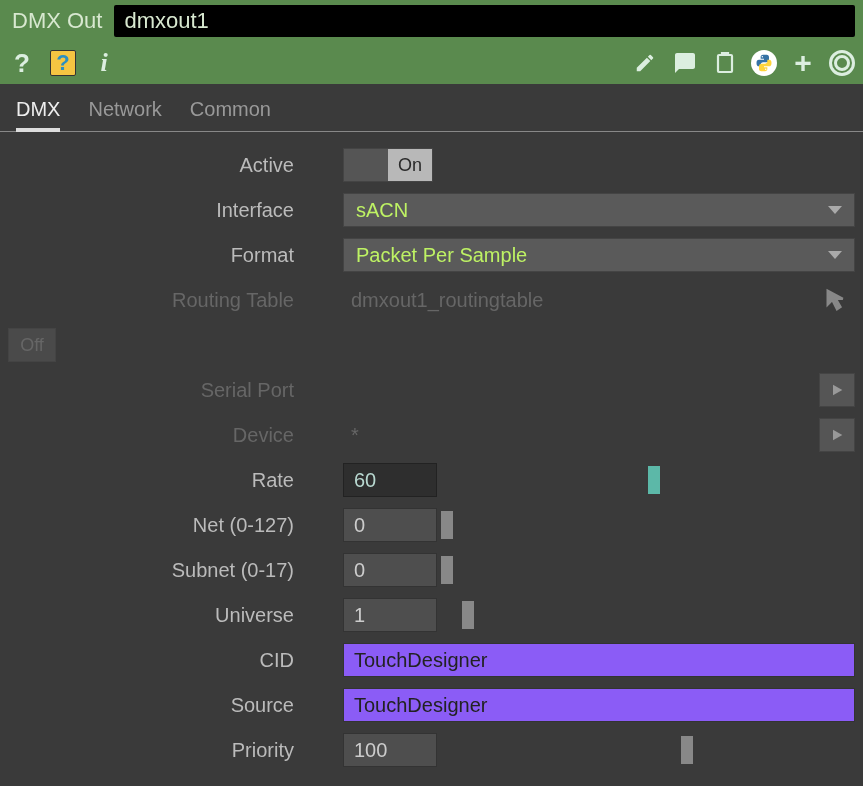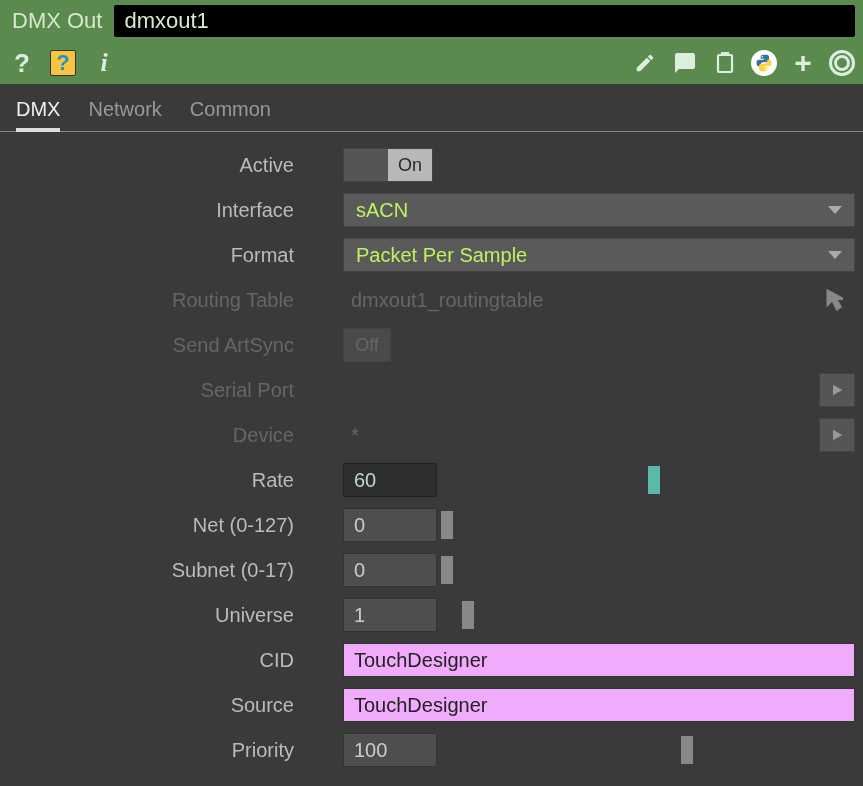--- a/index.html
+++ b/index.html
@@ -43,21 +43,21 @@
   .arrow-btn { width:36px; height:34px; background:#555; display:flex; align-items:center; justify-content:center; color:#888; border:1px solid #444;}
   .arrow-btn svg { width:16px; height:16px; fill:#999;}
   .cursor-arrow { width:36px; height:34px; display:flex; align-items:center; justify-content:center; color:#888; font-size:26px; font-style:italic;}
   
   .num-input { width:94px; height:34px; background:#2e2e2e; color:#b8d8d0; display:flex; align-items:center; padding:0 10px; font-size:20px; border:1px solid #222;}
   .num-input.light { background:#4e4e4e; color:#ccc; border:1px solid #333;}
   .slider-track { flex:1; height:34px; position:relative; display:flex; align-items:center;}
   .slider-thumb { position:absolute; width:12px; height:28px; background:#888; top:3px;}
   .slider-thumb.teal { background:#5cb8a8;}
   
-  .text-input-light { flex:1; height:34px; background:#f0abfc; color:#222; display:flex; align-items:center; padding:0 10px; font-size:20px; border:1px solid #333;}
+  .text-input-light { flex:1; height:34px; background:#8b5cf6; color:#222; display:flex; align-items:center; padding:0 10px; font-size:20px; border:1px solid #333;}
 </style>
 </head>
 <body>
 
 <div class="header">
   <div class="header-title">DMX Out</div>
   <div class="header-name">dmxout1</div>
 </div>
 
 <div class="toolbar">
@@ -134,21 +134,20 @@
       <div class="text-disabled">dmxout1_routingtable</div>
       <div class="cursor-arrow">
         <svg width="28" height="28" viewBox="0 0 24 24" fill="none" stroke="#888" stroke-width="2">
             <path d="M4 4 L4 16 L8 12 L12 20 L15 18 L11 11 L17 11 Z" fill="#888"></path>
           </svg>
       </div>
     </div>
   </div>
 
   <div class="row">
-    <div class="label disabled">Send ArtSync</div>
     <div class="control">
       <div class="toggle disabled" style="width:48px;">
         <div class="toggle-off" style="width:46px;">Off</div>
       </div>
     </div>
   </div>
 
   <div class="row">
     <div class="label disabled">Serial Port</div>
     <div class="control">

